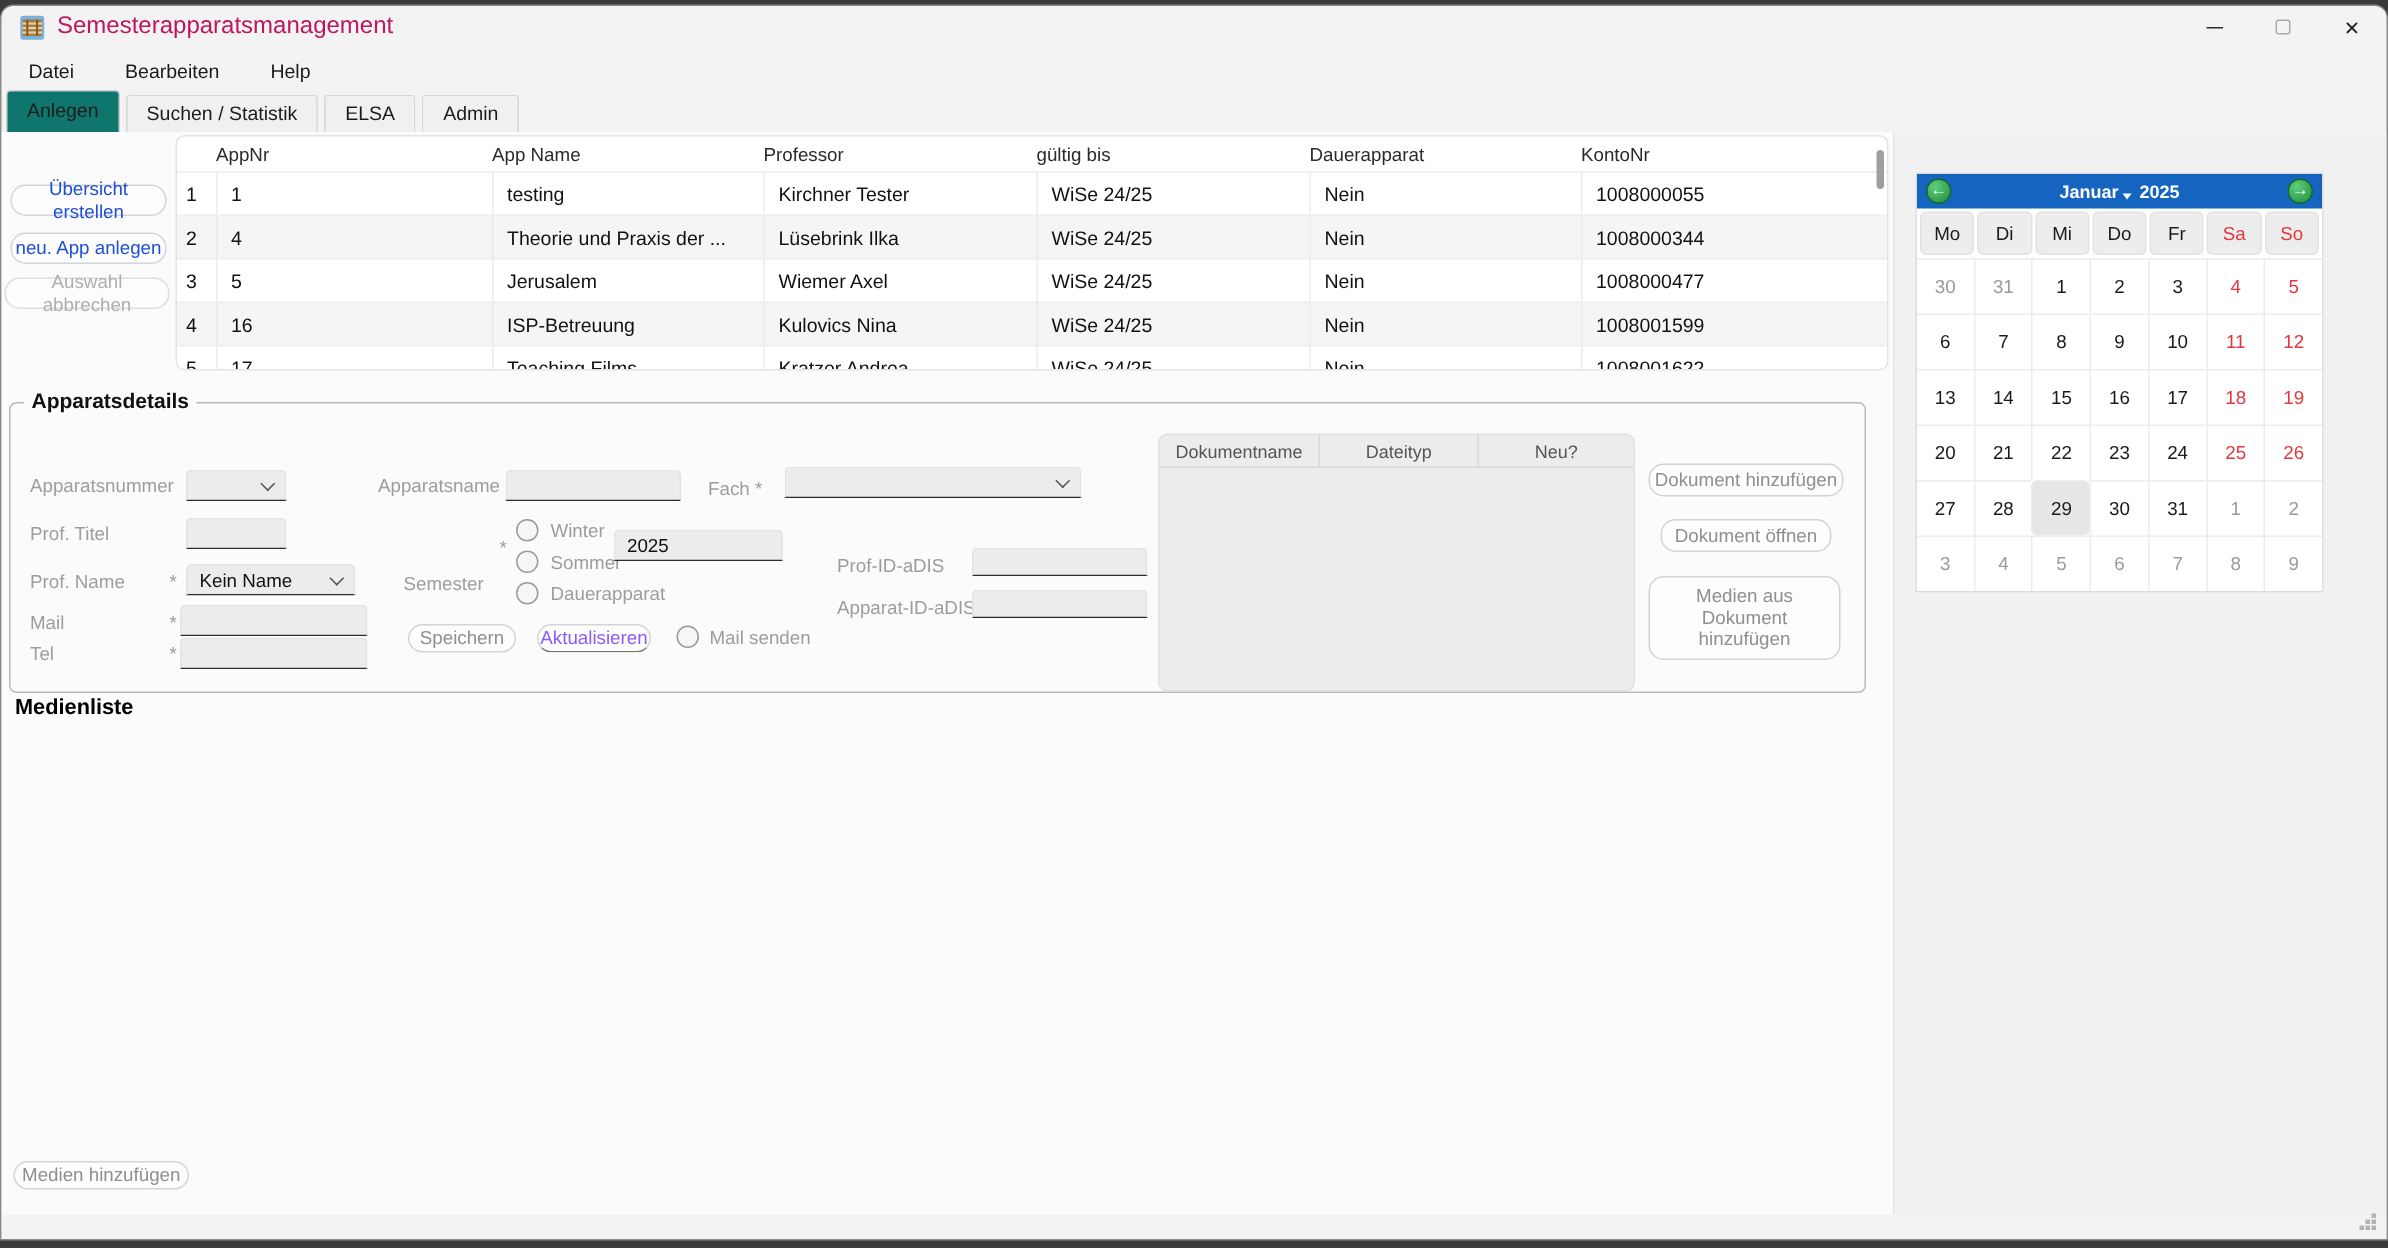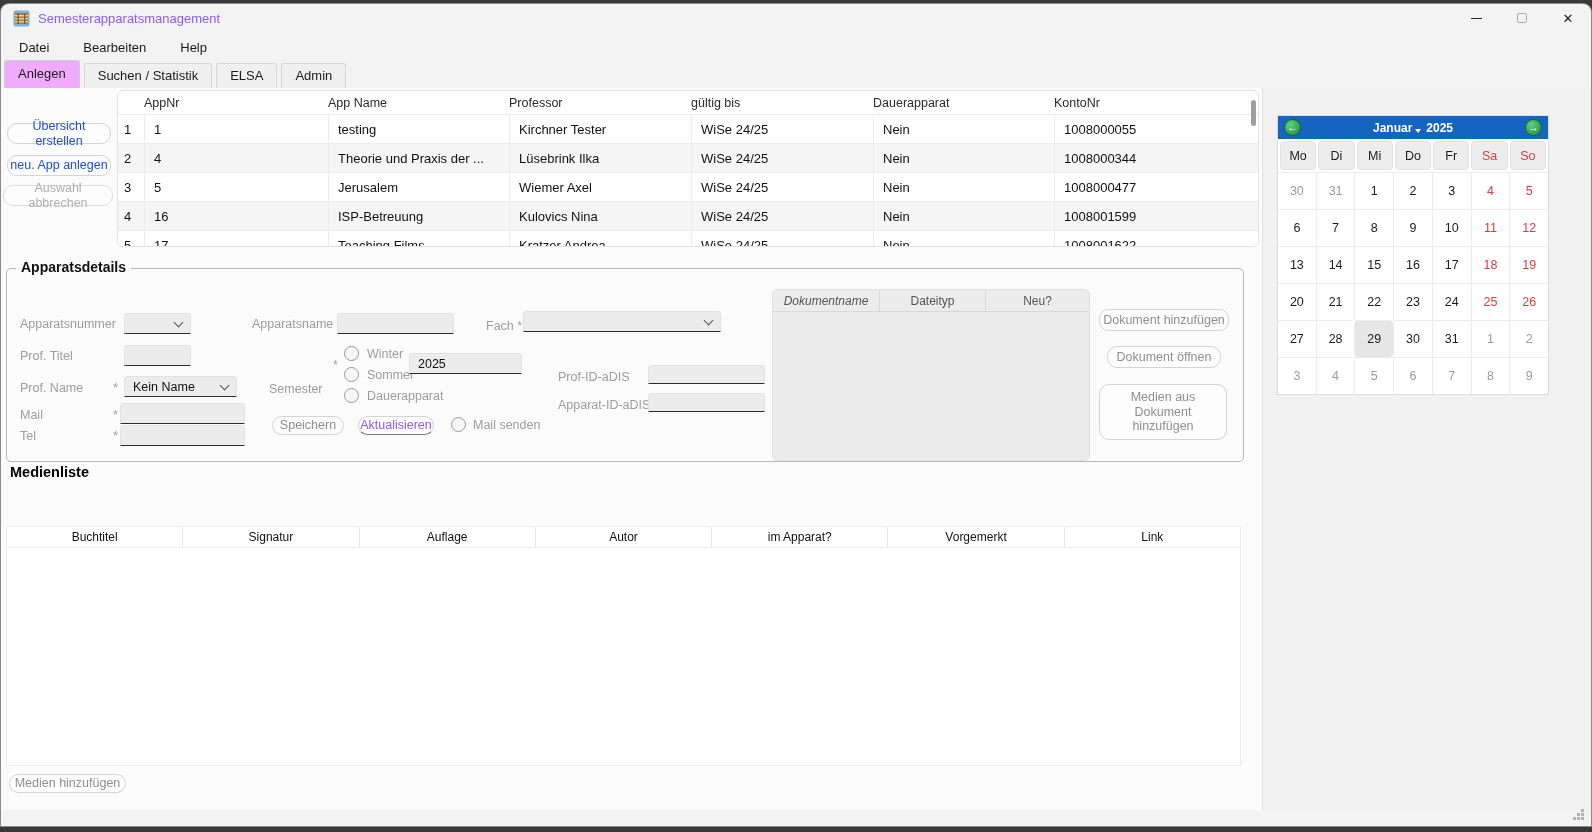--- a/index.html
+++ b/index.html
@@ -6,36 +6,36 @@
   html,body { width:1592px; height:832px; overflow:hidden; }
   body { font-family:"Liberation Sans", sans-serif; background:#3a3a3a; position:relative; }
 
   .window { position:absolute; left:1px; right:1px; top:4px; bottom:6px;
             background:#f3f3f3; border-radius:8px 8px 0 0; overflow:hidden;
             box-shadow:0 0 0 1px #8a8a8a; }
 
   
   .titlebar { position:absolute; left:0; top:0; right:0; height:28px; display:flex; align-items:center; }
   .app-icon { width:17px; height:17px; margin:0 8px 0 12px; flex:0 0 auto; }
-  .win-title { font-size:13px; color:#8b5cf6; }
+  .win-title { font-size:16px; color:#be185d; }
   .win-controls { margin-left:auto; display:flex; height:100%; }
   .win-btn { width:46px; height:100%; display:flex; align-items:center; justify-content:center; }
   .glyph-min { width:11px; height:1px; background:#2b2b2b; }
   .glyph-max { width:10px; height:10px; border:1px solid #ababab; border-radius:2px; }
   .glyph-close { font-size:13px; color:#1b1b1b; line-height:1; }
 
   
   .menubar { position:absolute; left:0; top:28px; right:0; height:30px; display:flex; align-items:center; padding-left:8px; }
   .menu-item { font-size:13px; color:#1b1b1b; padding:5px 10px; margin-right:14px; border-radius:4px; }
 
   
   .tabstrip { position:absolute; left:0; top:58px; right:0; height:26px; display:flex; align-items:flex-end; padding-left:3px; }
   .tab { font-size:13px; color:#1b1b1b; padding:4px 13px 5px; background:#f0f0f0; border:1px solid #d7d7d7;
          border-bottom:none; border-radius:3px 3px 0 0; margin-right:4px; position:relative; }
-  .tab.active { background:#f0abfc; padding:5px 13px 7px; z-index:2; border-color:#cfcfcf; }
+  .tab.active { background:#0f766e; padding:5px 13px 7px; z-index:2; border-color:#cfcfcf; }
 
   
   .content { position:absolute; left:0; top:84px; right:0; bottom:16px; }
   .page { position:absolute; left:0; top:0; width:1262px; bottom:0; background:#fbfbfb; border-right:1px solid #e2e2e2; }
   .rightpanel { position:absolute; left:1262px; top:0; right:0; bottom:0; background:#f1f1f1; }
   .statusbar { position:absolute; left:0; bottom:0; right:0; height:16px; background:#f3f3f3; }
   .grip { position:absolute; right:7px; bottom:6px; width:3px; height:3px; background:#b3b3b3;
           box-shadow:-4px 0 #b3b3b3, -8px 0 #b3b3b3, 0 -4px #b3b3b3, -4px -4px #b3b3b3, 0 -8px #b3b3b3; }
 
   
@@ -238,21 +238,21 @@
         <span class="req" style="left:106px; top:139px;">*</span>
         <div class="field" style="left:113px; top:134px; width:125px;"></div>
 
         <span class="lbl" style="left:13px; top:160px;">Tel</span>
         <span class="req" style="left:106px; top:160px;">*</span>
         <div class="field" style="left:113px; top:156px; width:125px;"></div>
 
         <span class="lbl" style="left:245px; top:48px;">Apparatsname *</span>
         <div class="field" style="left:330px; top:44px; width:117px;"></div>
 
-        <span class="lbl" style="left:479px; top:50px;">Fach *</span>
+        <span class="lbl" style="left:465px; top:50px;">Fach *</span>
         <div class="field combo" style="left:516px; top:42px; width:198px;">
             <span class="chev"></span>
           </div>
 
         <span class="lbl" style="left:262px; top:89px;margin-top:24px;">Semester</span>
         <span class="req" style="left:326px; top:89px;">*</span>
         <span class="radio" style="left:337px; top:77px;"></span>
         <span class="radio-lbl" style="left:360px; top:78px;">Winter</span>
         <span class="radio" style="left:337px; top:98px;"></span>
         <span class="radio-lbl" style="left:360px; top:99px;">Sommer</span>
@@ -265,43 +265,32 @@
         <span class="lbl" style="left:551px; top:129px;">Apparat-ID-aDIS</span>
         <div class="field" style="left:641px; top:124px; width:117px; height:19px;"></div>
 
         <div class="btn gray" style="position:absolute; left:265px; top:147px; width:72px; height:19px;">Speichern</div>
         <div class="btn" style="position:absolute; left:351px; top:147px; width:76px; height:19px; color:#8b5cf6; border-bottom-color:#777;">Aktualisieren</div>
         <span class="radio" style="left:444px; top:148px;"></span>
         <span class="radio-lbl" style="left:466px; top:149px;">Mail senden</span>
 
         <div class="doc-panel">
           <div class="doc-head" id="doc-head">
-              <div class="doc-hc" style="width: 106px; font-style: italic;">Dokumentname</div>
+              <div class="doc-hc" style="width: 106px;">Dokumentname</div>
               <div class="doc-hc" style="width: 106px;">Dateityp</div>
               <div class="doc-hc" style="width: 104px;">Neu?</div>
             </div>
         </div>
 
         <div class="btn gray doc-btn" style="left:1092px; top:40px; width:130px; height:22px;">Dokument hinzufügen</div>
         <div class="btn gray doc-btn" style="left:1100px; top:77px; width:114px; height:22px;">Dokument öffnen</div>
         <div class="btn gray doc-btn" style="left:1092px; top:115px; width:128px; height:56px; padding:4px;">Medien aus Dokument hinzufügen</div>
       </div>
 
       <span class="media-title">Medienliste</span>
-      <div class="media-table">
-        <div class="m-head" id="media-head">
-            <div class="m-hc">Buchtitel</div>
-            <div class="m-hc">Signatur</div>
-            <div class="m-hc">Auflage</div>
-            <div class="m-hc">Autor</div>
-            <div class="m-hc">im Apparat?</div>
-            <div class="m-hc">Vorgemerkt</div>
-            <div class="m-hc">Link</div>
-          </div>
-      </div>
       <div class="btn gray" style="position:absolute; left:8px; top:686px; width:117px; height:19px;">Medien hinzufügen</div>
     </div>
 
     <div class="rightpanel">
       <div class="cal">
         <div class="cal-head" id="cal-head" style="background: rgb(21, 101, 192);">
           <div class="cal-nav prev">←</div>
           <div class="cal-title">
             <span>Januar</span>
             <span class="cal-caret"></span>

